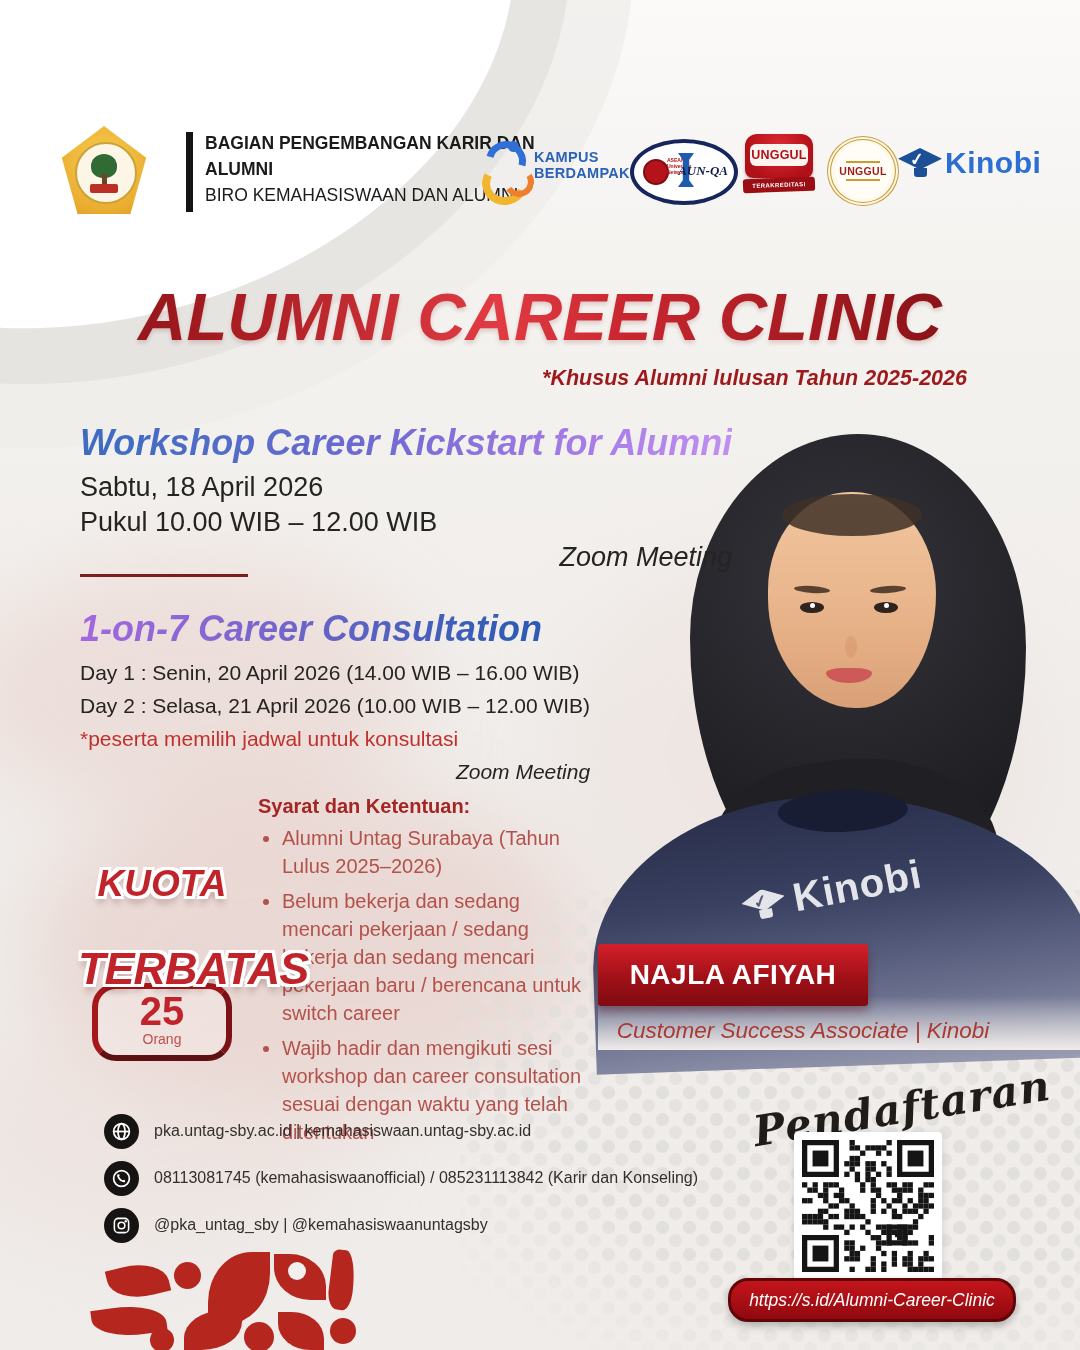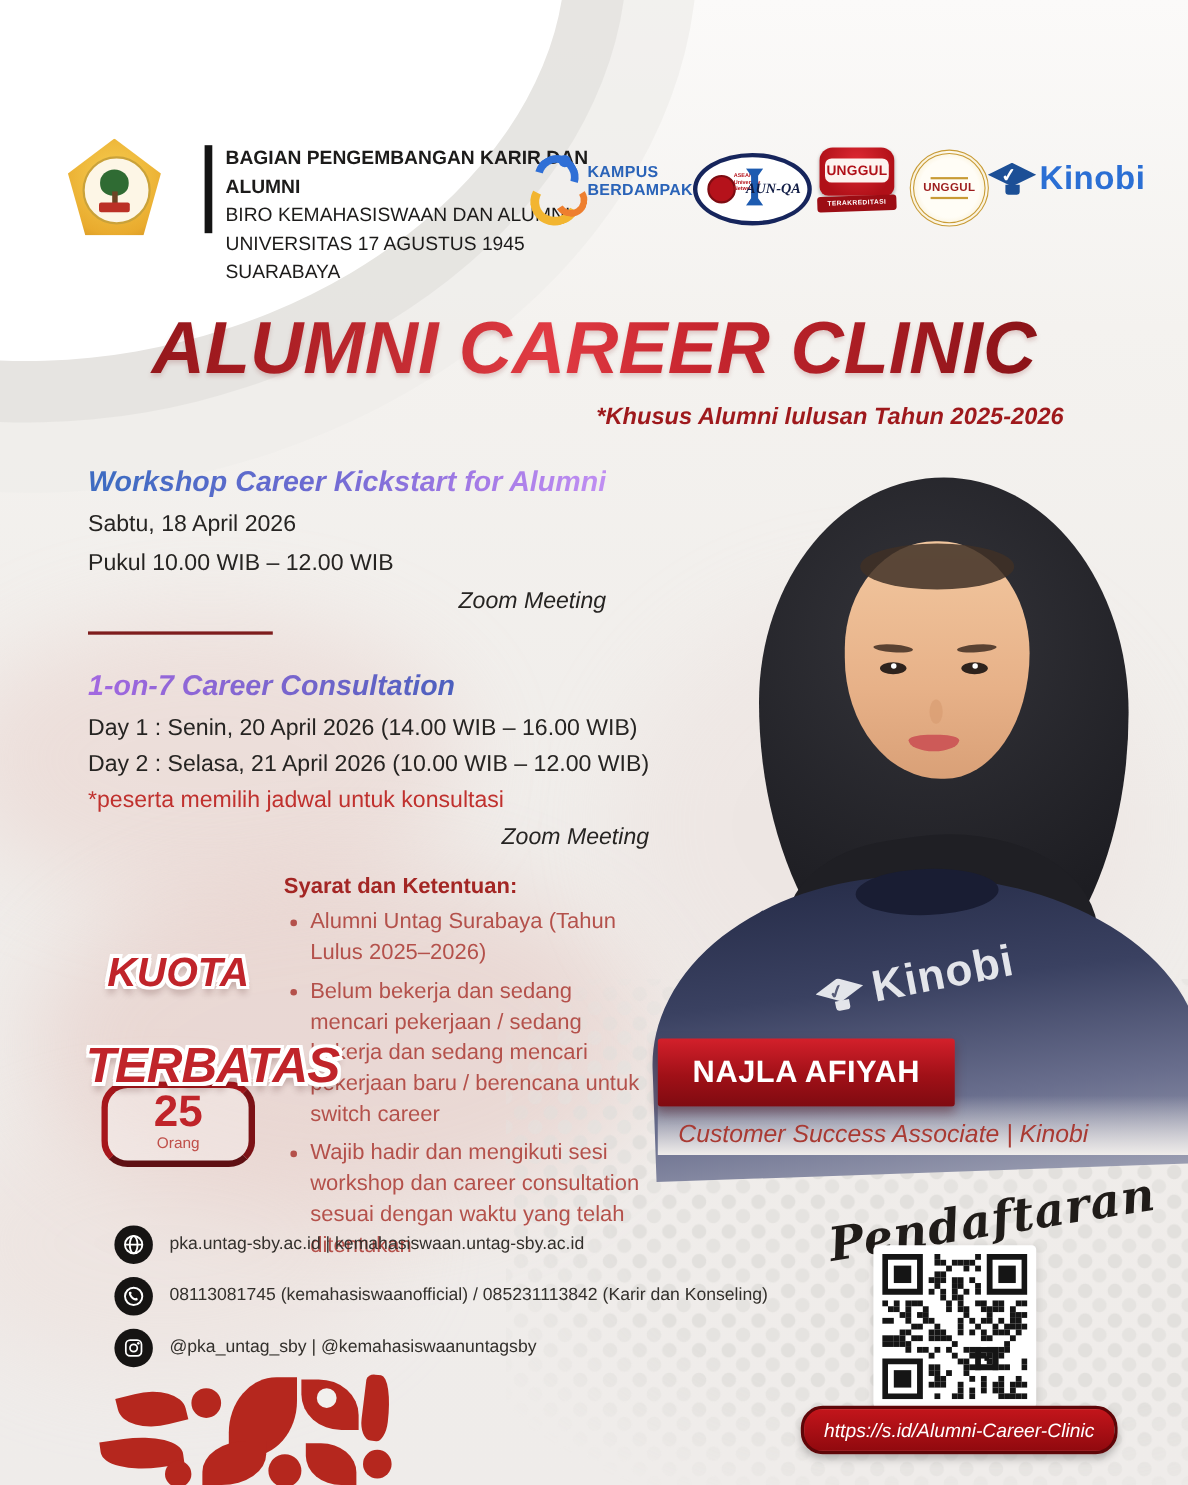--- a/index.html
+++ b/index.html
@@ -79,29 +79,29 @@
 
   
   .title{left:0;right:0;top:278px;text-align:center;z-index:3;
      font-size:67px;font-weight:bold;font-style:italic;letter-spacing:0px;
      background:linear-gradient(94deg,#7c1215 0%,#a31b20 20%,#e13b43 46%,#c92730 58%,#8e1419 85%,#7c1013 100%);
      -webkit-background-clip:text;background-clip:text;color:transparent;
      filter:drop-shadow(0 3px 2px rgba(120,20,20,.18));}
   .subtitle{right:113px;top:366px;font-size:21.5px;font-weight:bold;font-style:italic;color:#9e191c;z-index:3;}
 
   
-  .sec-h{font-size:26px;font-weight:bold;font-style:italic;
+  .sec-h{font-size:36px;font-weight:bold;font-style:italic;
      -webkit-background-clip:text;background-clip:text;color:transparent;}
   .h-workshop{background:linear-gradient(92deg,#3f6cc2 5%,#6e6ad2 45%,#a47ae6 75%,#c08ff2 100%);
      -webkit-background-clip:text;background-clip:text;}
   .h-consult{background:linear-gradient(92deg,#a368e0 0%,#8166d0 30%,#2e5cb4 85%);
      -webkit-background-clip:text;background-clip:text;}
   .workshop{left:80px;top:422px;z-index:3;}
   .consult{left:80px;top:608px;z-index:3;}
-  .body-line{font-size:21px;color:#262422;line-height:35px;}
+  .body-line{font-size:27px;color:#262422;line-height:35px;}
   .body-line.sm{font-size:21px;line-height:33px;}
   .italic{font-style:italic;text-align:right;}
   .red-note{color:#c0312e;}
   .divider{left:80px;top:574px;width:168px;height:3px;background:#7e1d1d;z-index:3;}
   .mt6{margin-top:6px;}
 
   
   .terms{left:258px;top:795px;width:336px;z-index:3;}
   .terms-title{font-size:20px;font-weight:bold;color:#a32624;margin-bottom:6px;}
   .terms ul{margin:0;padding-left:24px;}
@@ -204,21 +204,20 @@
     <div class="seal-pent"></div>
     <div class="seal-core"></div>
     <div class="seal-tree"></div>
     <div class="seal-trunk"></div>
     <div class="seal-ribbon"></div>
   </div>
   <div class="abs hdr-bar"></div>
   <div class="abs hdr-text">
     <div class="l1">BAGIAN PENGEMBANGAN KARIR DAN ALUMNI</div>
     <div>BIRO KEMAHASISWAAN DAN ALUMNI</div>
-    <div>UNIVERSITAS 17 AGUSTUS 1945 SUARABAYA</div>
   </div>
 
   <div class="abs badges aun">
     <div class="aun-red"></div>
     <div class="aun-sub">ASEAN University Network</div>
     <div class="aun-beam"></div>
     <div class="aun-label">AUN-QA</div>
   </div>
   <div class="abs badges kb">
     <div class="kb-ico">

